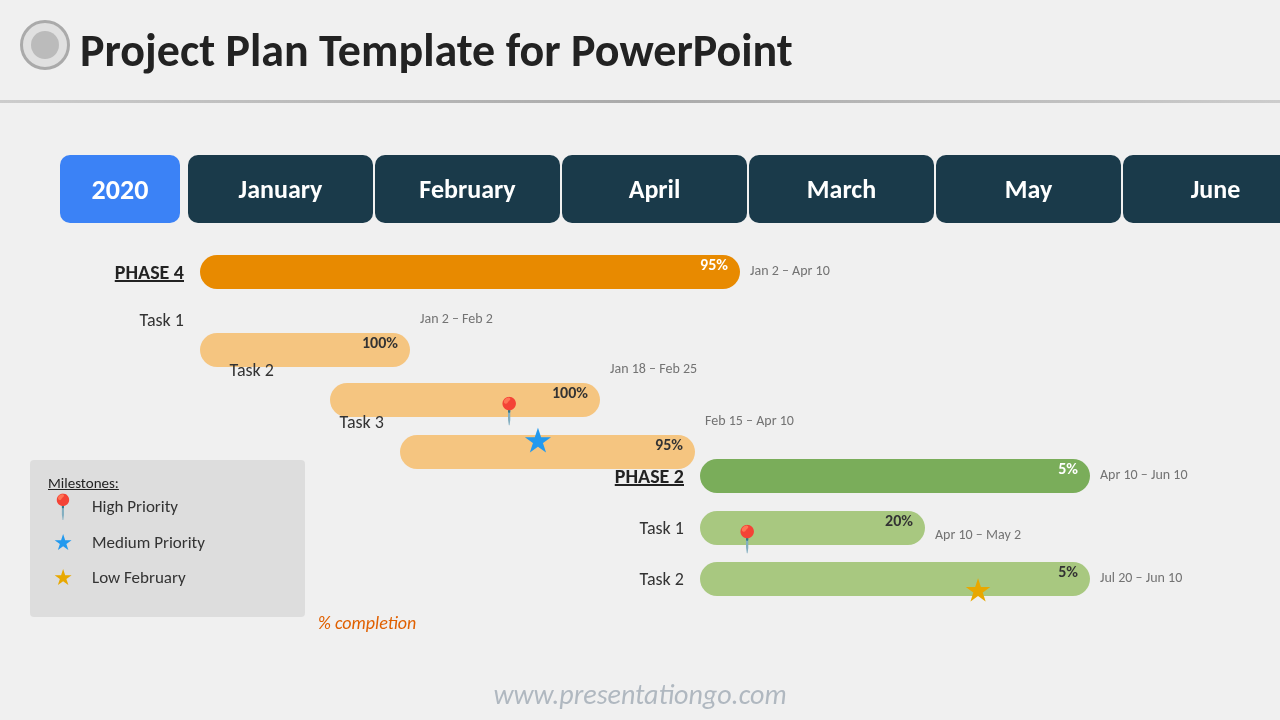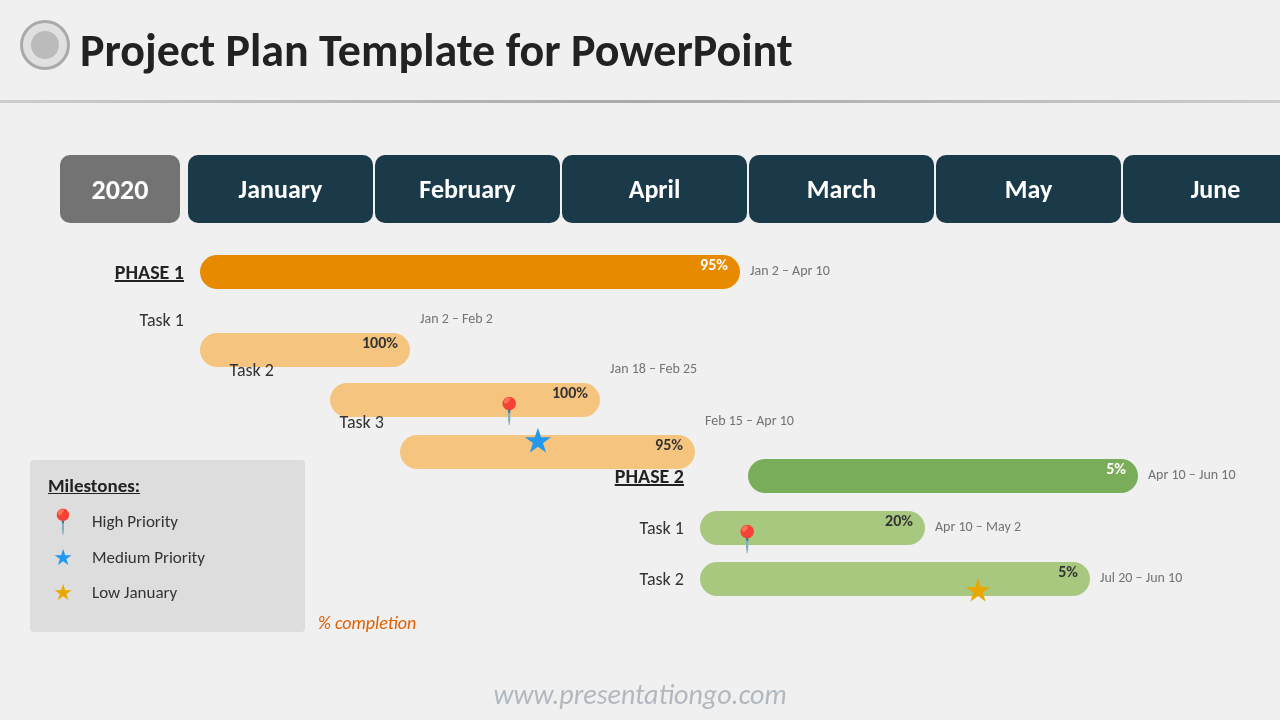--- a/index.html
+++ b/index.html
@@ -55,21 +55,21 @@
       top: 155px;
       left: 60px;
       display: flex;
       align-items: center;
       gap: 0;
     }
 
     .year-box {
       width: 120px;
       height: 68px;
-      background: #737373;
+      background: #3b82f6;
       border-radius: 10px;
       display: flex;
       align-items: center;
       justify-content: center;
       color: #fff;
       font-size: 28px;
       font-weight: 700;
       margin-right: 8px;
     }
 
@@ -150,25 +150,24 @@
     .legend-box {
       position: absolute;
       top: 460px;
       left: 30px;
       width: 275px;
       background: #ddd;
       border-radius: 4px;
       padding: 14px 18px 18px 18px;
     }
     .legend-title {
-      font-size: 19px;
-      font-weight: 700;
+      font-size: 15px;
+      font-weight: 400;
       text-decoration: underline;
       color: #222;
-      margin-bottom: 10px;
     }
     .legend-item {
       display: flex;
       align-items: center;
       margin-bottom: 8px;
       font-size: 17px;
       color: #333;
     }
     .legend-icon {
       font-size: 24px;
@@ -231,21 +230,21 @@
     <div class="year-box">2020</div>
     <div class="month-box">January</div>
     <div class="month-box">February</div>
     <div class="month-box">April</div>
     <div class="month-box">March</div>
     <div class="month-box">May</div>
     <div class="month-box">June</div>
   </div>
 
   <div style="position:absolute; top:252px; left:60px; display:flex; align-items:center; width:1160px;">
-    <div class="row-label phase-label" style="width:140px; text-align:right; padding-right:16px;">PHASE 1</div>
+    <div class="row-label phase-label" style="width:140px; text-align:right; padding-right:16px;">PHASE 4</div>
     <div style="position:relative; flex:1; height:40px;">
 
       <div class="bar bar-orange-dark" style="left:0; width:540px; top:3px;">
         <span>95%</span>
       </div>
       <div class="date-label" style="left:550px; top:10px;">Jan 2 – Apr 10</div>
     </div>
   </div>
 
   <div style="position:absolute; top:300px; left:60px; display:flex; align-items:center; width:1160px;">
@@ -278,41 +277,41 @@
 
       <div class="bar bar-orange-light" style="left:0px; width:295px; top:3px; color:#333;">
 
         <span class="milestone-icon star-blue" style="left:138px; top:5px; font-size:30px;">★</span>
         <span>95%</span>
       </div>
       <div class="date-label" style="left:305px; top:10px;">Feb 15 – Apr 10</div>
     </div>
   </div>
 
-  <div style="position:absolute; top:456px; left:60px; display:flex; align-items:center; width:1160px;gap:48px;">
+  <div style="position:absolute; top:456px; left:60px; display:flex; align-items:center; width:1160px;">
     <div class="row-label phase-label" style="width:640px; text-align:right; padding-right:16px;">PHASE 2</div>
     <div style="position:relative; flex:1; height:40px;">
 
       <div class="bar bar-green-dark" style="left:0; width:390px; top:3px; color:#fff;">
         <span>5%</span>
       </div>
       <div class="date-label" style="left:400px; top:10px;">Apr 10 – Jun 10</div>
     </div>
   </div>
 
   <div style="position:absolute; top:508px; left:60px; display:flex; align-items:center; width:1160px;">
     <div class="row-label" style="width:640px; text-align:right; padding-right:16px;">Task 1</div>
     <div style="position:relative; flex:1; height:40px;">
 
       <div class="bar bar-green-light" style="left:0; width:225px; top:3px; color:#333;">
 
         <span class="milestone-icon pin-red" style="left:48px; top:28px; font-size:26px;">📍</span>
         <span>20%</span>
       </div>
-      <div class="date-label" style="left:235px; top:10px;">Apr 10 – May 2</div>
+      <div class="date-label" style="left:235px; top:18px;">Apr 10 – May 2</div>
     </div>
   </div>
 
   <div style="position:absolute; top:559px; left:60px; display:flex; align-items:center; width:1160px;">
     <div class="row-label" style="width:640px; text-align:right; padding-right:16px;">Task 2</div>
     <div style="position:relative; flex:1; height:40px;">
 
       <div class="bar bar-green-light" style="left:0; width:390px; top:3px; color:#333;">
 
         <span class="milestone-icon star-yellow" style="left:278px; top:28px; font-size:28px;">★</span>
@@ -327,21 +326,21 @@
     <div class="legend-item">
       <span class="legend-icon pin-red">📍</span>
       <span>High Priority</span>
     </div>
     <div class="legend-item">
       <span class="legend-icon star-blue" style="font-size:22px;">★</span>
       <span>Medium Priority</span>
     </div>
     <div class="legend-item">
       <span class="legend-icon star-yellow" style="font-size:22px;">★</span>
-      <span>Low January</span>
+      <span>Low February</span>
     </div>
   </div>
 
   <div class="completion-note">% completion</div>
 
   <div class="footer">www.presentationgo.com</div>
 
 </div>
 
 </body></html>

